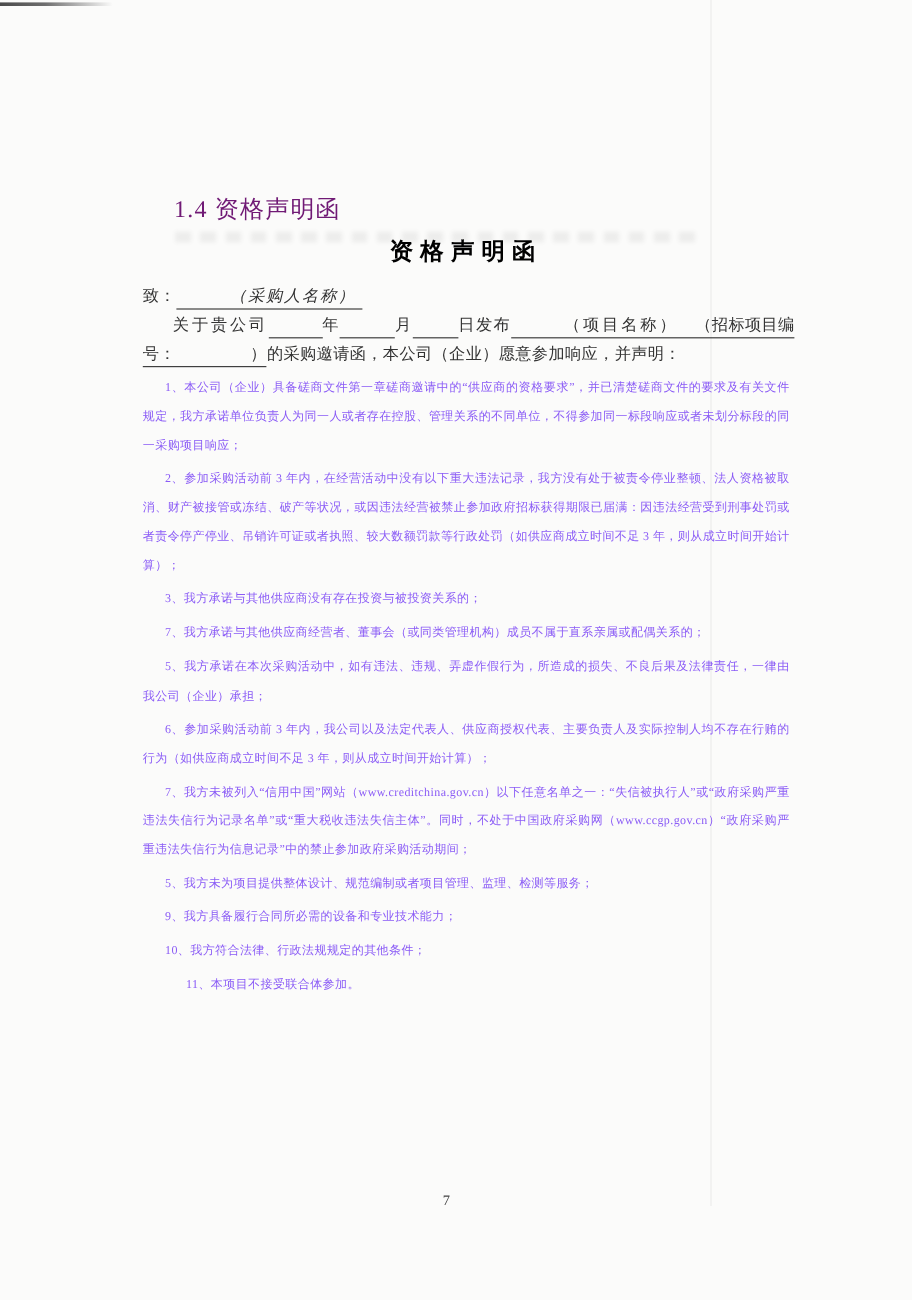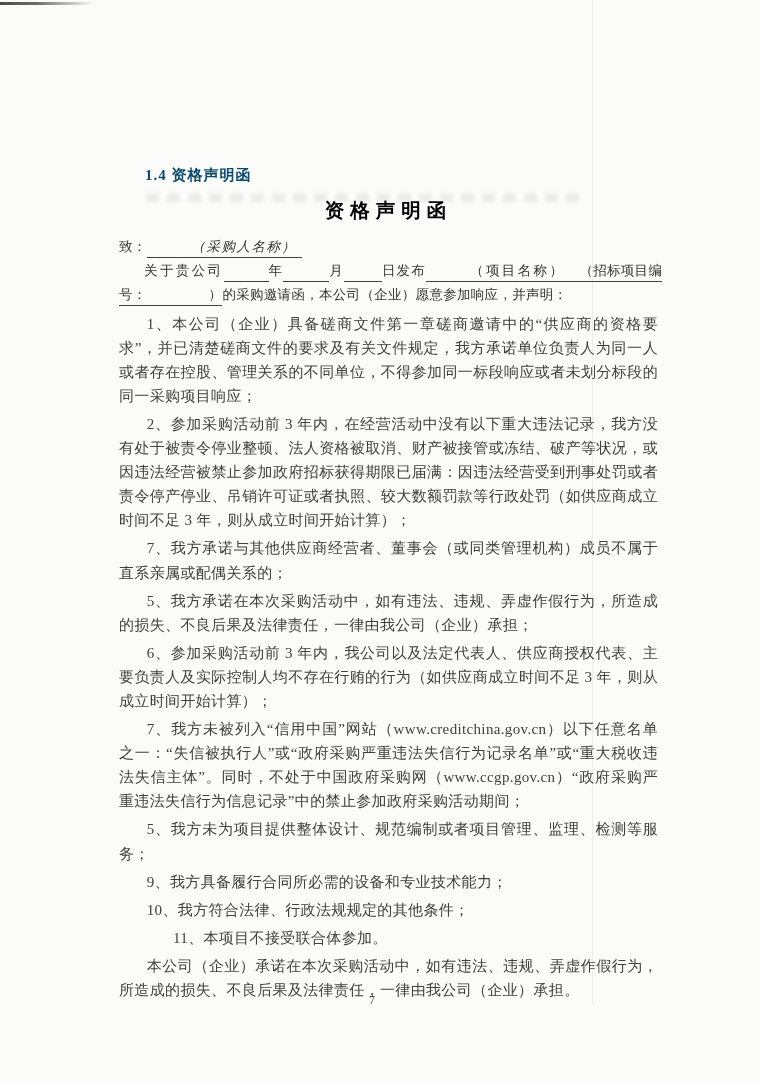--- a/index.html
+++ b/index.html
@@ -35,25 +35,25 @@
     background: repeating-linear-gradient(to right, #4e4e4e 0 13px, transparent 13px 21px);
   }
   
   .content {
     position: absolute;
     top: 166px; left: 119px;
     width: 539px;
   }
   .section-heading {
     margin-left: 26px;
-    font-size: 15px;
-    font-weight: bold;
+    font-size: 20px;
+    font-weight: normal;
     letter-spacing: 1px;
     line-height: 19px;
-    color: #0c4a6e;
+    color: #701a75;
   }
   .doc-title {
     margin-top: 11px;
     text-align: center;
     font-size: 19.5px;
     font-weight: bold;
     letter-spacing: 6px;
     line-height: 30px;
     color: #000000;
   }
@@ -75,27 +75,27 @@
   .placeholder {
     font-style: italic;
     letter-spacing: 1.5px;
     padding-right: 5px;
     text-align: center;
   }
   .sp2 { letter-spacing: 2.4px; }
   .sp1 { letter-spacing: 1.2px; }
   .clauses { margin-top: 4px; }
   .clause {
-    font-size: 15px;
+    font-size: 10px;
     line-height: 24.1px;
     letter-spacing: 0.35px;
     text-align: justify;
     text-indent: 1.85em;
     margin-bottom: 4px;
-    color: #404040;
+    color: #8b5cf6;
   }
   .clause.deep { text-indent: 3.6em; }
   .page-number {
     position: absolute;
     top: 993px; left: 369px;
     font-size: 12px;
     color: #444;
     font-family: "Liberation Serif", "DejaVu Serif", serif;
   }
 </style>
@@ -116,28 +116,28 @@
 
     <div class="line salutation"><span>致：</span><span class="u"><span class="fill w45"></span><span class="placeholder">（采购人名称）</span></span></div>
 
     <div class="line indent2"><span class="sp2">关于贵公司</span><span class="u"><span class="fill w45"></span></span><span class="sp1">年</span><span class="u"><span class="fill w46"></span></span><span class="sp1">月</span><span class="u"><span class="fill w38"></span></span><span class="sp1">日发布</span><span class="u"><span class="fill w44"></span><span class="sp2">（项目名称）</span><span class="fill w14"></span><span>（招标项目编</span></span></div>
 
     <div class="line"><span class="u"><span>号：</span><span class="fill w62"></span><span>）</span></span><span>的采购邀请函，本公司（企业）愿意参加响应，并声明：</span></div>
 
     <div class="clauses">
       <p class="clause">1、本公司（企业）具备磋商文件第一章磋商邀请中的“供应商的资格要求”，并已清楚磋商文件的要求及有关文件规定，我方承诺单位负责人为同一人或者存在控股、管理关系的不同单位，不得参加同一标段响应或者未划分标段的同一采购项目响应；</p>
       <p class="clause">2、参加采购活动前 3 年内，在经营活动中没有以下重大违法记录，我方没有处于被责令停业整顿、法人资格被取消、财产被接管或冻结、破产等状况，或因违法经营被禁止参加政府招标获得期限已届满：因违法经营受到刑事处罚或者责令停产停业、吊销许可证或者执照、较大数额罚款等行政处罚（如供应商成立时间不足 3 年，则从成立时间开始计算）；</p>
+      <p class="clause">3、我方承诺与其他供应商没有存在投资与被投资关系的；</p>
       <p class="clause">7、我方承诺与其他供应商经营者、董事会（或同类管理机构）成员不属于直系亲属或配偶关系的；</p>
       <p class="clause">5、我方承诺在本次采购活动中，如有违法、违规、弄虚作假行为，所造成的损失、不良后果及法律责任，一律由我公司（企业）承担；</p>
       <p class="clause">6、参加采购活动前 3 年内，我公司以及法定代表人、供应商授权代表、主要负责人及实际控制人均不存在行贿的行为（如供应商成立时间不足 3 年，则从成立时间开始计算）；</p>
       <p class="clause">7、我方未被列入“信用中国”网站（www.creditchina.gov.cn）以下任意名单之一：“失信被执行人”或“政府采购严重违法失信行为记录名单”或“重大税收违法失信主体”。同时，不处于中国政府采购网（www.ccgp.gov.cn）“政府采购严重违法失信行为信息记录”中的禁止参加政府采购活动期间；</p>
       <p class="clause">5、我方未为项目提供整体设计、规范编制或者项目管理、监理、检测等服务；</p>
       <p class="clause">9、我方具备履行合同所必需的设备和专业技术能力；</p>
       <p class="clause">10、我方符合法律、行政法规规定的其他条件；</p>
       <p class="clause deep">11、本项目不接受联合体参加。</p>
-      <p class="clause">本公司（企业）承诺在本次采购活动中，如有违法、违规、弄虚作假行为，所造成的损失、不良后果及法律责任，一律由我公司（企业）承担。</p>
     </div>
 
   </div>
 
   <div class="page-number">7</div>
 
 </div>
 
 </body></html>

